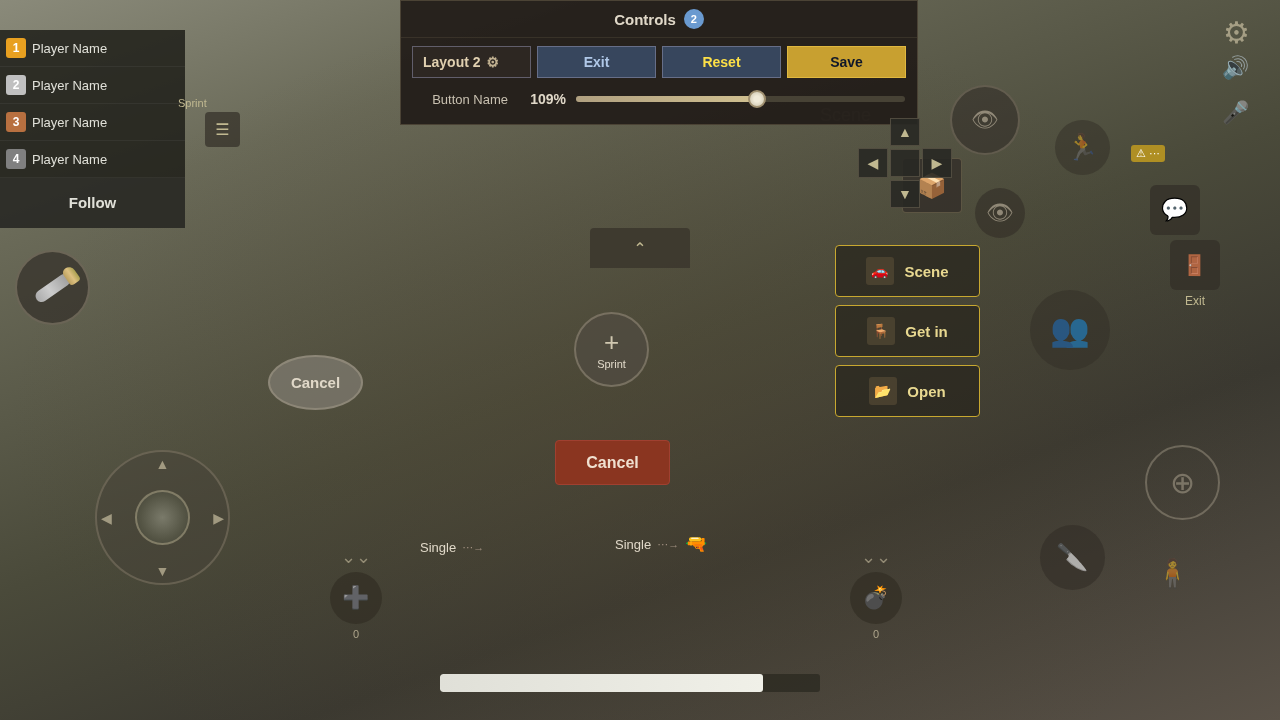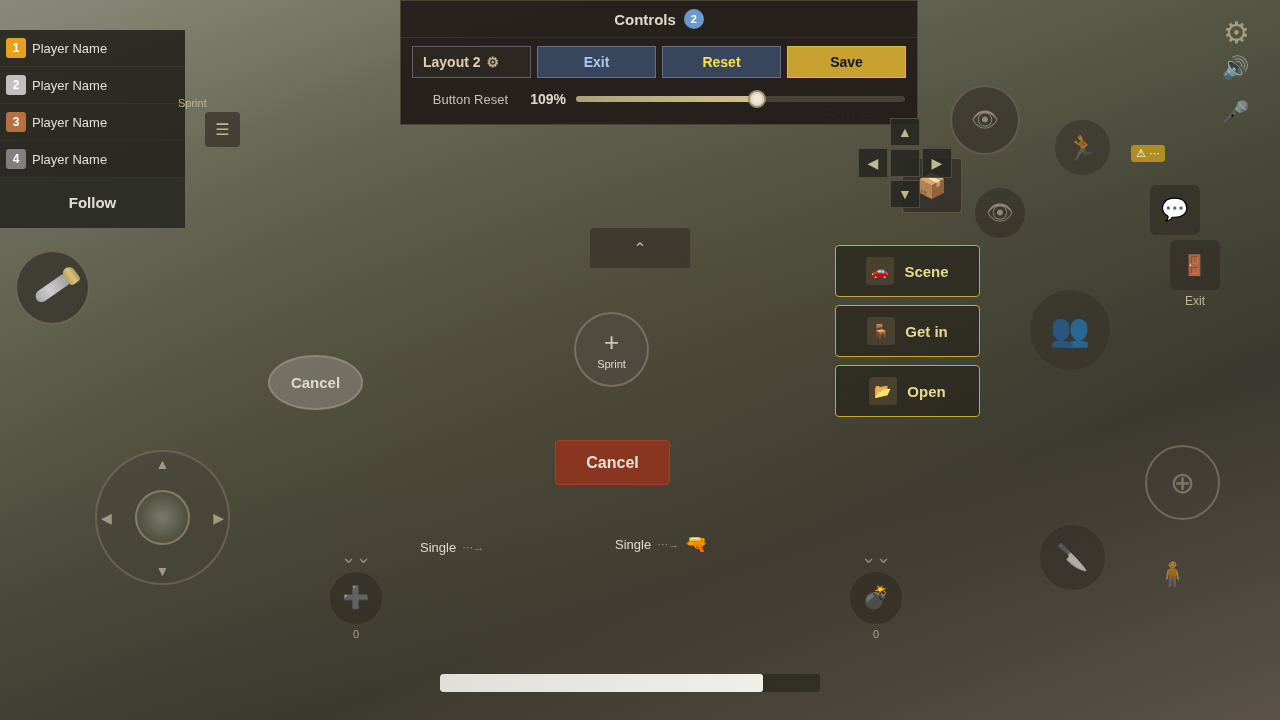--- a/index.html
+++ b/index.html
@@ -774,21 +774,21 @@
   <div class="controls-buttons">
     <button class="layout-btn action-btn">
       <span>Layout 2</span>
       <span class="gear-icon">⚙</span>
     </button>
     <button class="action-btn exit-btn">Exit</button>
     <button class="action-btn reset-btn">Reset</button>
     <button class="action-btn save-btn">Save</button>
   </div>
   <div class="slider-row">
-    <span class="slider-label">Button Reset</span>
+    <span class="slider-label">Button Name</span>
     <span class="slider-value">109%</span>
     <div class="slider-track">
       <div class="slider-fill" style="width:55%"></div>
       <div class="slider-thumb" style="left:55%"></div>
     </div>
   </div>
 </div>
 
 <div style="position:absolute;left:858px;top:118px;z-index:22;display:flex;flex-direction:column;align-items:center;gap:2px;">
   <div style="display:flex;align-items:center;gap:2px;">

